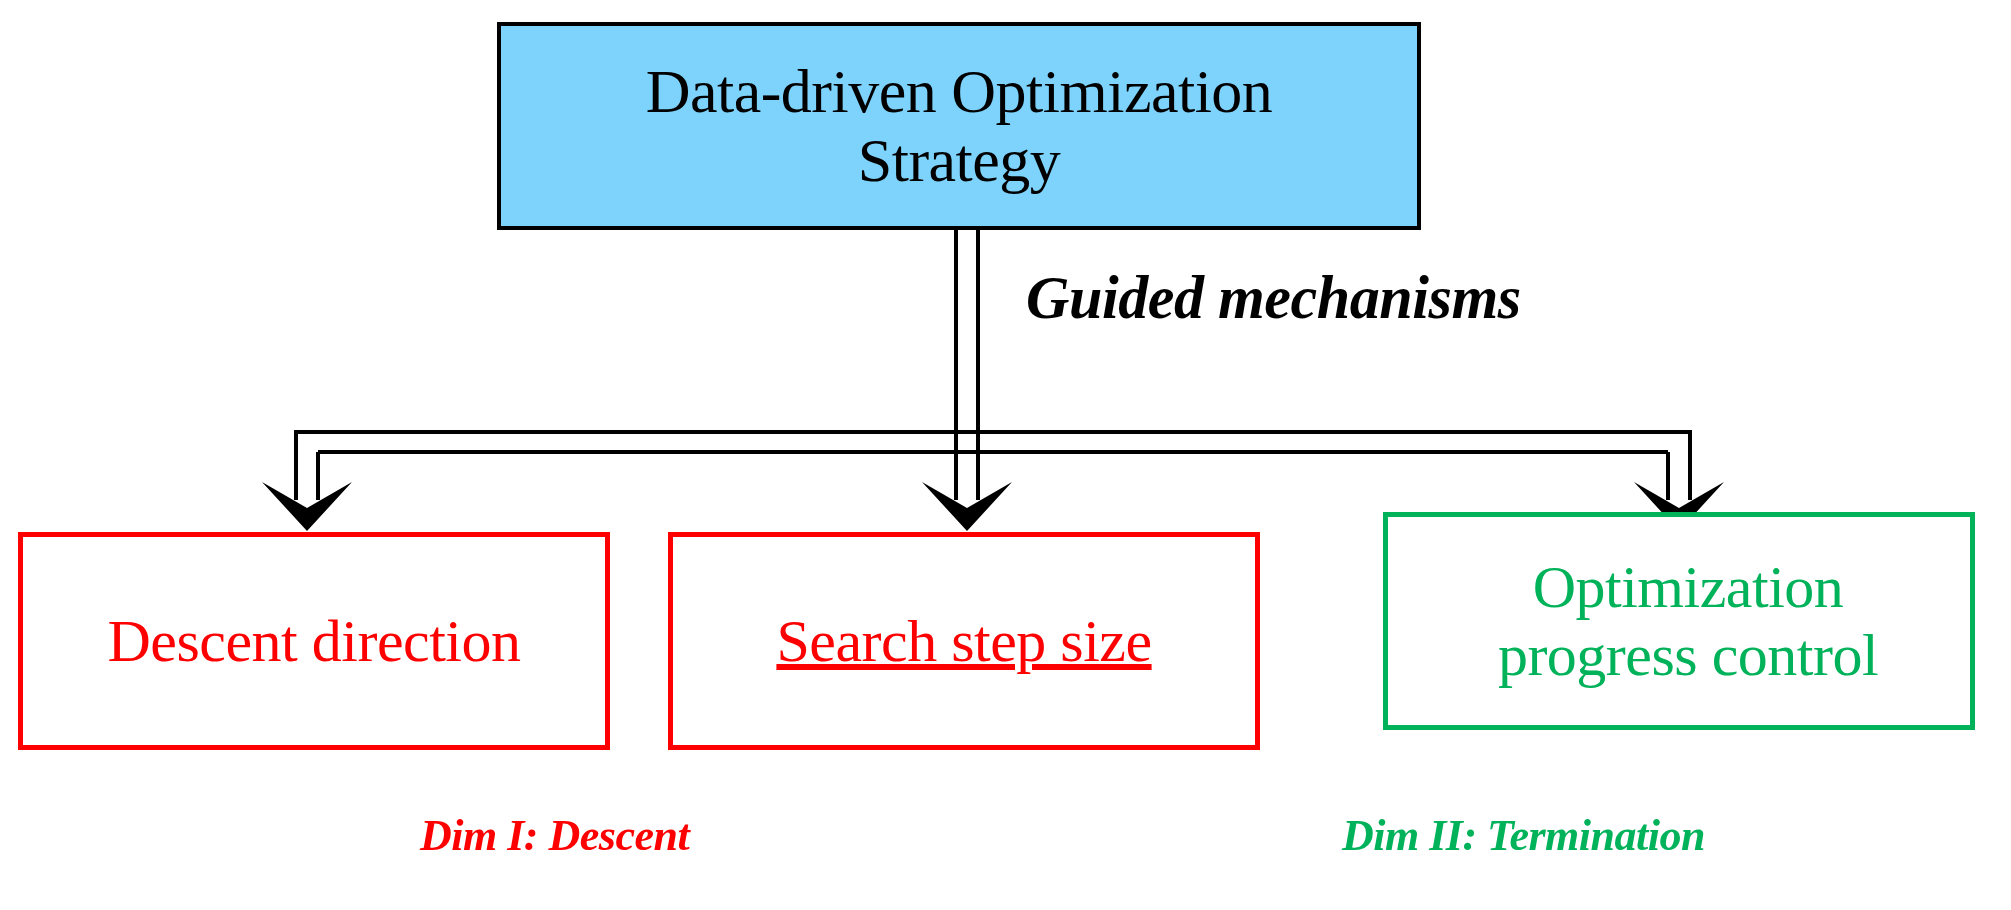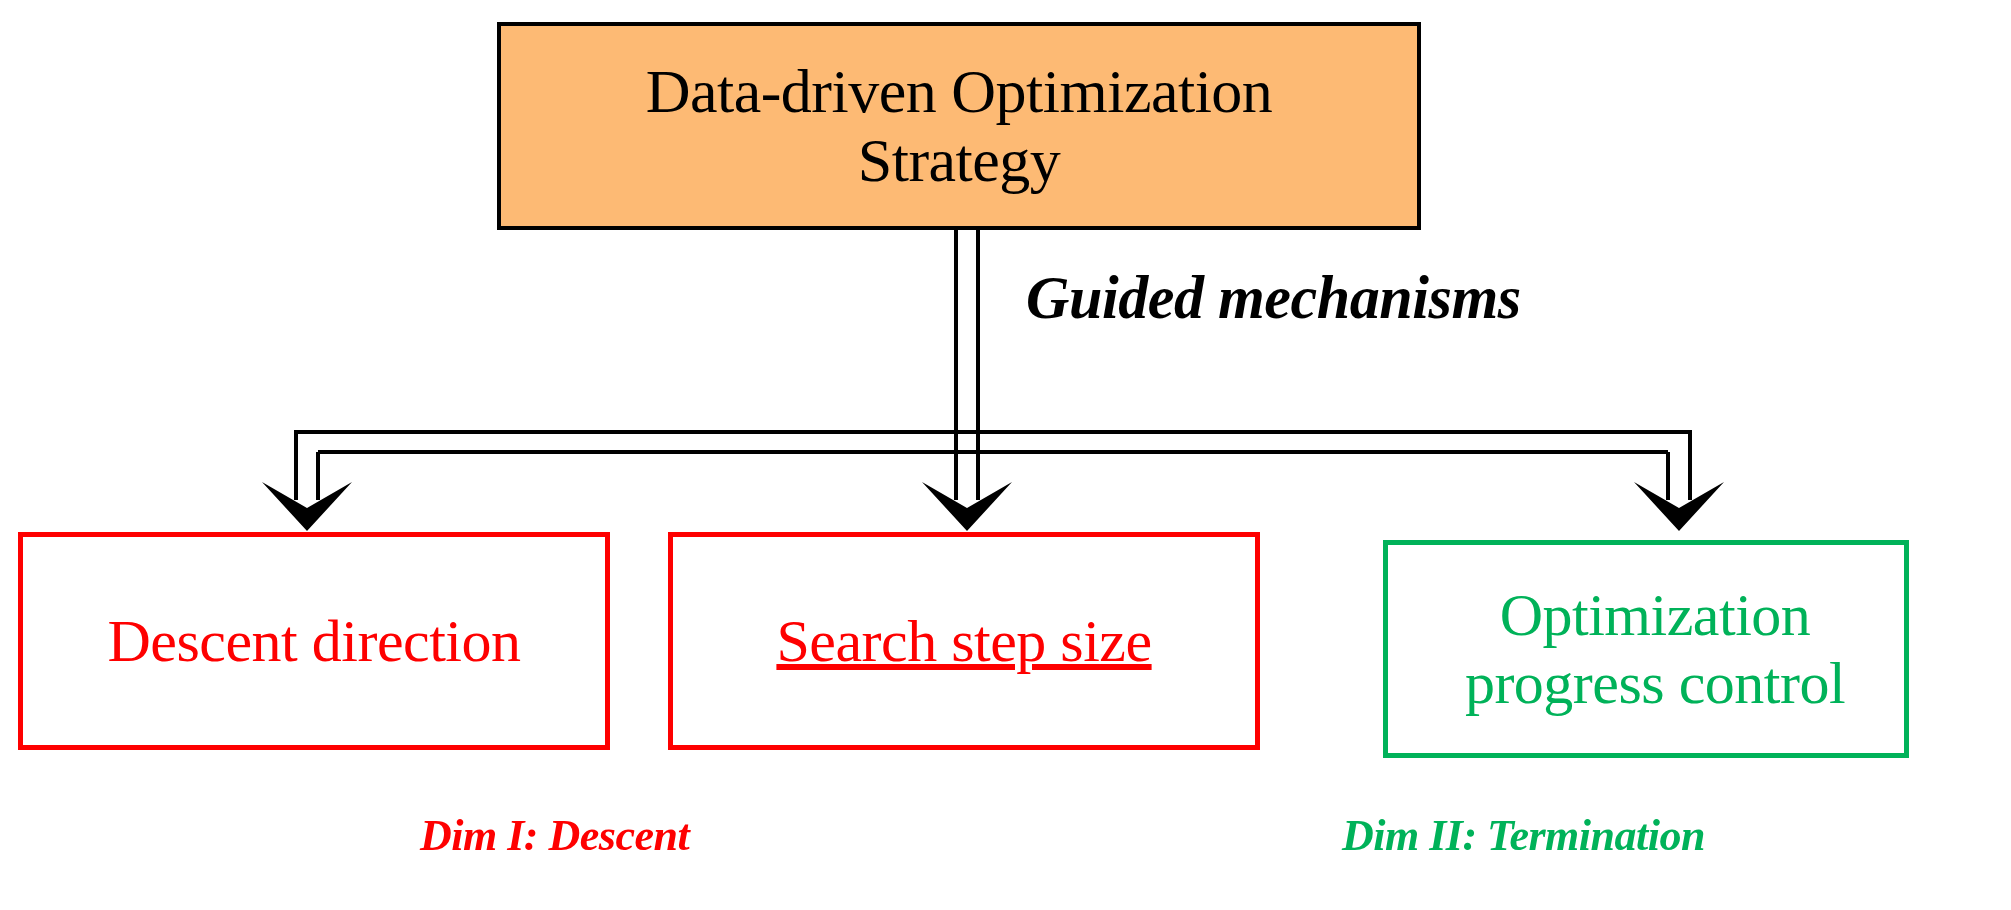--- a/index.html
+++ b/index.html
@@ -22,21 +22,21 @@
     position: absolute;
     left: 497px;
     top: 22px;
     width: 924px;
     height: 208px;
     border: 4px solid #000000;
     box-sizing: border-box;
     display: flex;
     align-items: center;
     justify-content: center;
-    background: #fdba74;
+    background: #7dd3fc;
   }
   .root-box .label {
     font-size: 62px;
     line-height: 1.12;
     color: #000000;
     text-align: center;
     letter-spacing: -0.5px;
     padding: 0 16px;
     white-space: pre-line;
   }
@@ -99,22 +99,22 @@
     left: 668px;
     top: 532px;
     width: 592px;
     height: 218px;
     border-color: #fe0000;
   }
   #box-search-step-size .label { color: #fe0000; text-decoration: underline; }
 
   #box-progress-control {
     left: 1383px;
-    top: 540px;
-    width: 526px;
+    top: 512px;
+    width: 592px;
     height: 218px;
     border-color: #00b259;
     padding-left: 18px;
   }
   #box-progress-control .label { color: #00b259; }
 
   
   .dim-caption {
     position: absolute;
     font-size: 44px;

